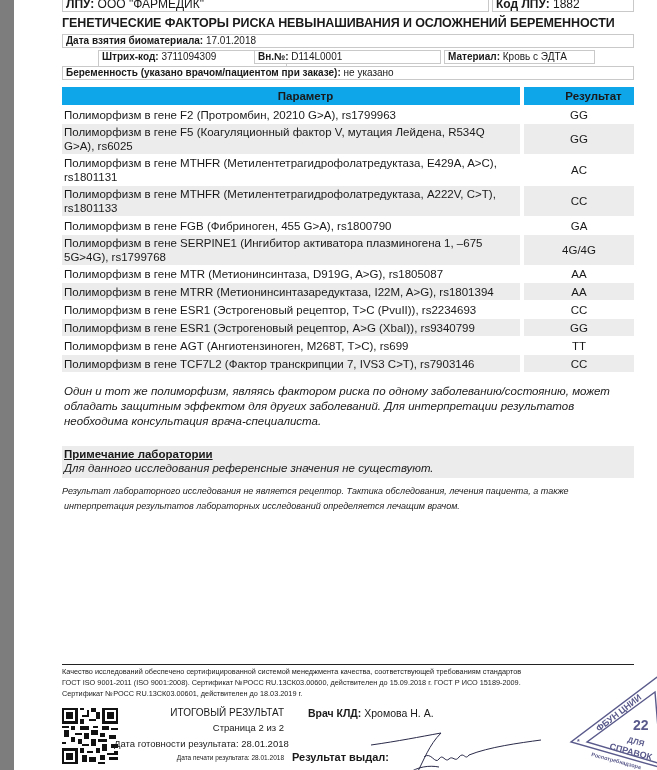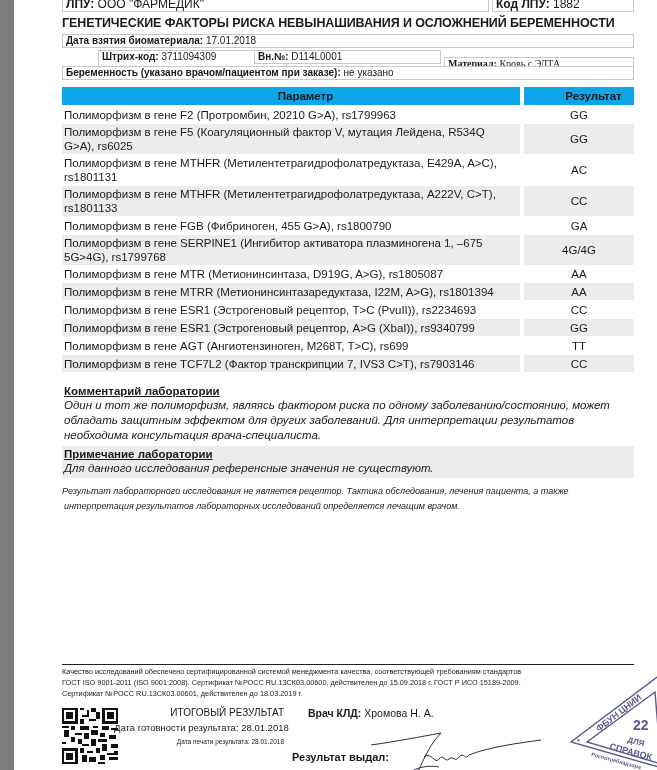--- a/index.html
+++ b/index.html
@@ -98,21 +98,21 @@
     <span>17.01.2018</span>
   </div>
   <div class="field-box" style="left:48px; top:50px; width:189px; height:30px;margin-left:36px;">
     <b>Штрих-код:</b>
     <span>3711094309</span>
   </div>
   <div class="field-box" style="left:240px; top:50px; width:187px; height:14px;">
     <b>Вн.№:</b>
     <span>D114L0001</span>
   </div>
-  <div class="field-box" style="left:430px; top:57px; width:190px; height:14px;font-family:Liberation Serif, serif;">
+  <div class="field-box" style="left:430px; top:50px; width:151px; height:14px;">
     <b>Материал:</b>
     <span>Кровь с ЭДТА</span>
   </div>
   <div class="field-box" style="left:48px; top:66px; width:572px; height:14px;">
     <b>Беременность (указано врачом/пациентом при заказе):</b>
     <span>не указано</span>
   </div>
 
   <table class="results">
     <thead>
@@ -167,21 +167,20 @@
           <td class="res">TT</td>
         </tr>
       <tr class="shaded">
           <td style="height:17px">Полиморфизм в гене TCF7L2 (Фактор транскрипции 7, IVS3 C&gt;T), rs7903146</td>
           <td class="res">CC</td>
         </tr>
     </tbody>
   </table>
 
   <div class="comment-block" style="top:384px;">
-    <div class="comment-title">Комментарий лаборатории</div>
     <div class="comment-text">Один и тот же полиморфизм, являясь фактором риска по одному заболеванию/состоянию, может обладать защитным эффектом для других заболеваний. Для интерпретации результатов необходима консультация врача-специалиста.</div>
   </div>
 
   <div class="comment-block note-block" style="top:446px; height:32px;">
     <div class="comment-title" style="padding-top:1px;">Примечание лаборатории</div>
     <div class="comment-text">Для данного исследования референсные значения не существуют.</div>
   </div>
 
   <div class="disclaimer">
     <div>Результат лабораторного исследования не является рецептор. Тактика обследования, лечения пациента, а также</div>
@@ -236,20 +235,21 @@
         <rect x="12" y="22" width="3" height="2"></rect>
       <rect x="17" y="21" width="2" height="2"></rect>
         <rect x="21" y="22" width="4" height="1"></rect>
         <rect x="16" y="24" width="3" height="1"></rect>
       <rect x="23" y="19" width="2" height="2"></rect>
     </g>
   </svg>
 
   <div class="final-block">
     <div class="final-title">ИТОГОВЫЙ РЕЗУЛЬТАТ</div>
+    <div class="final-page">Страница 2 из 2</div>
     <div class="final-ready">Дата готовности результата: 28.01.2018</div>
     <div class="final-print">Дата печати результата: 28.01.2018</div>
   </div>
 
   <div class="doctor">
     <b>Врач КЛД:</b>
     <span>Хромова Н. А.</span>
   </div>
   <div class="issued">Результат выдал:</div>
 

